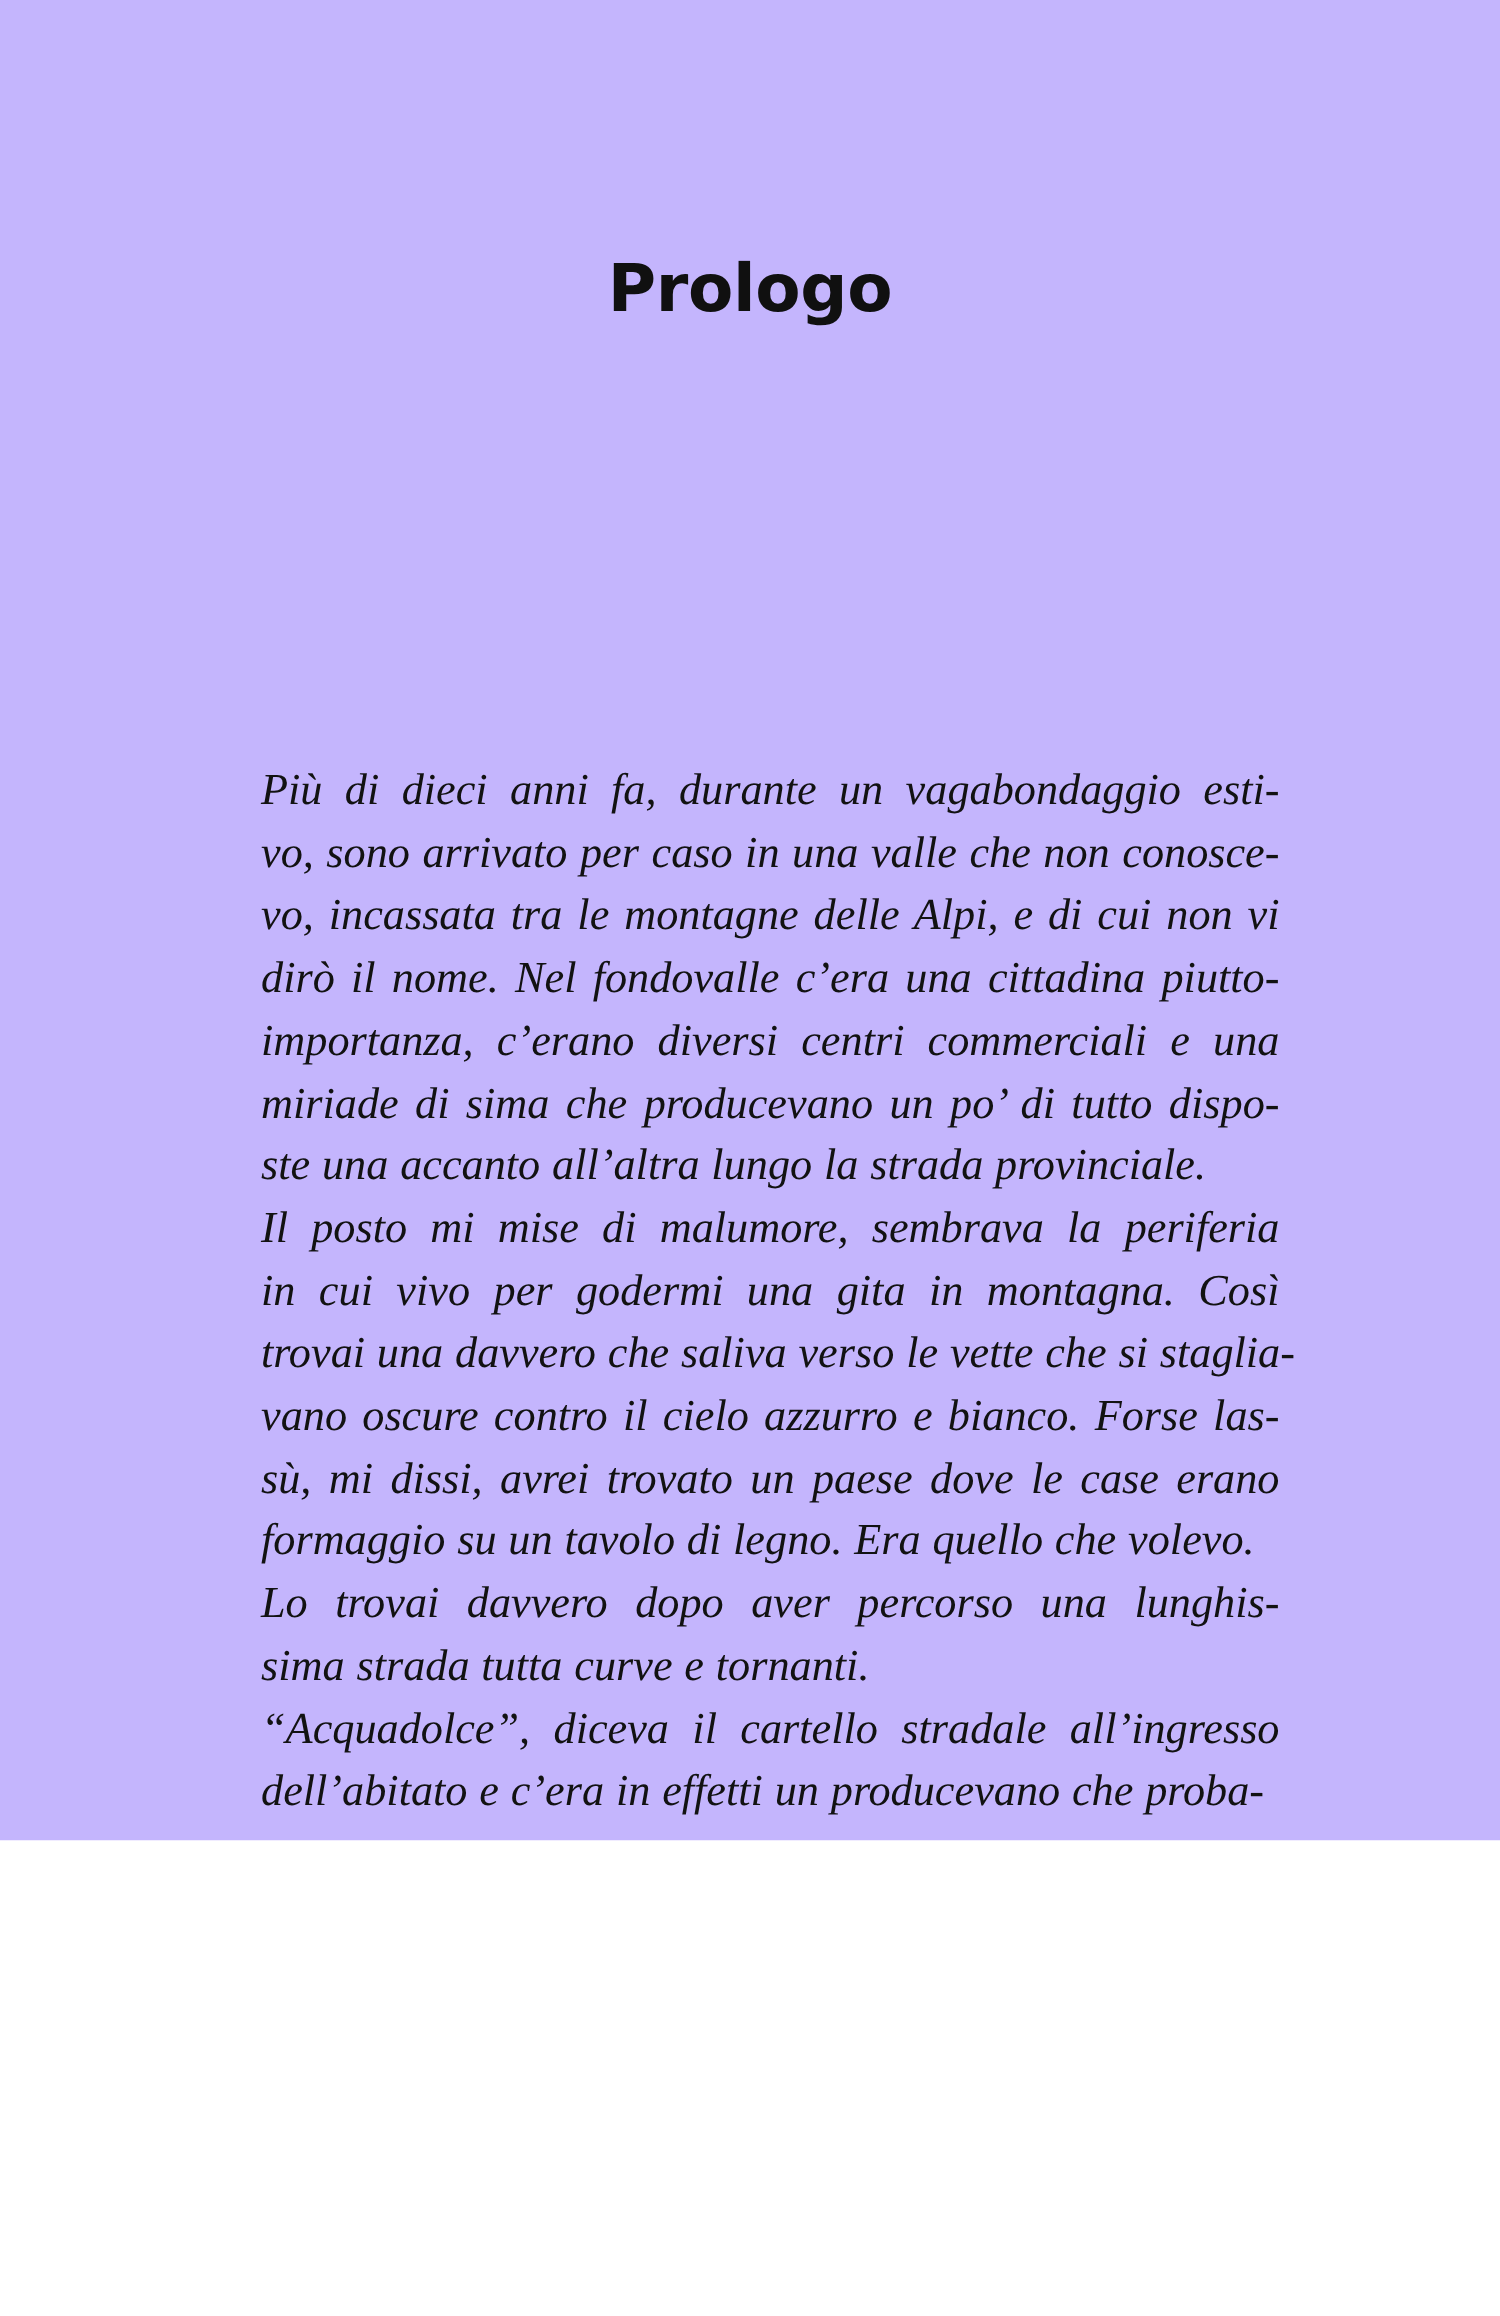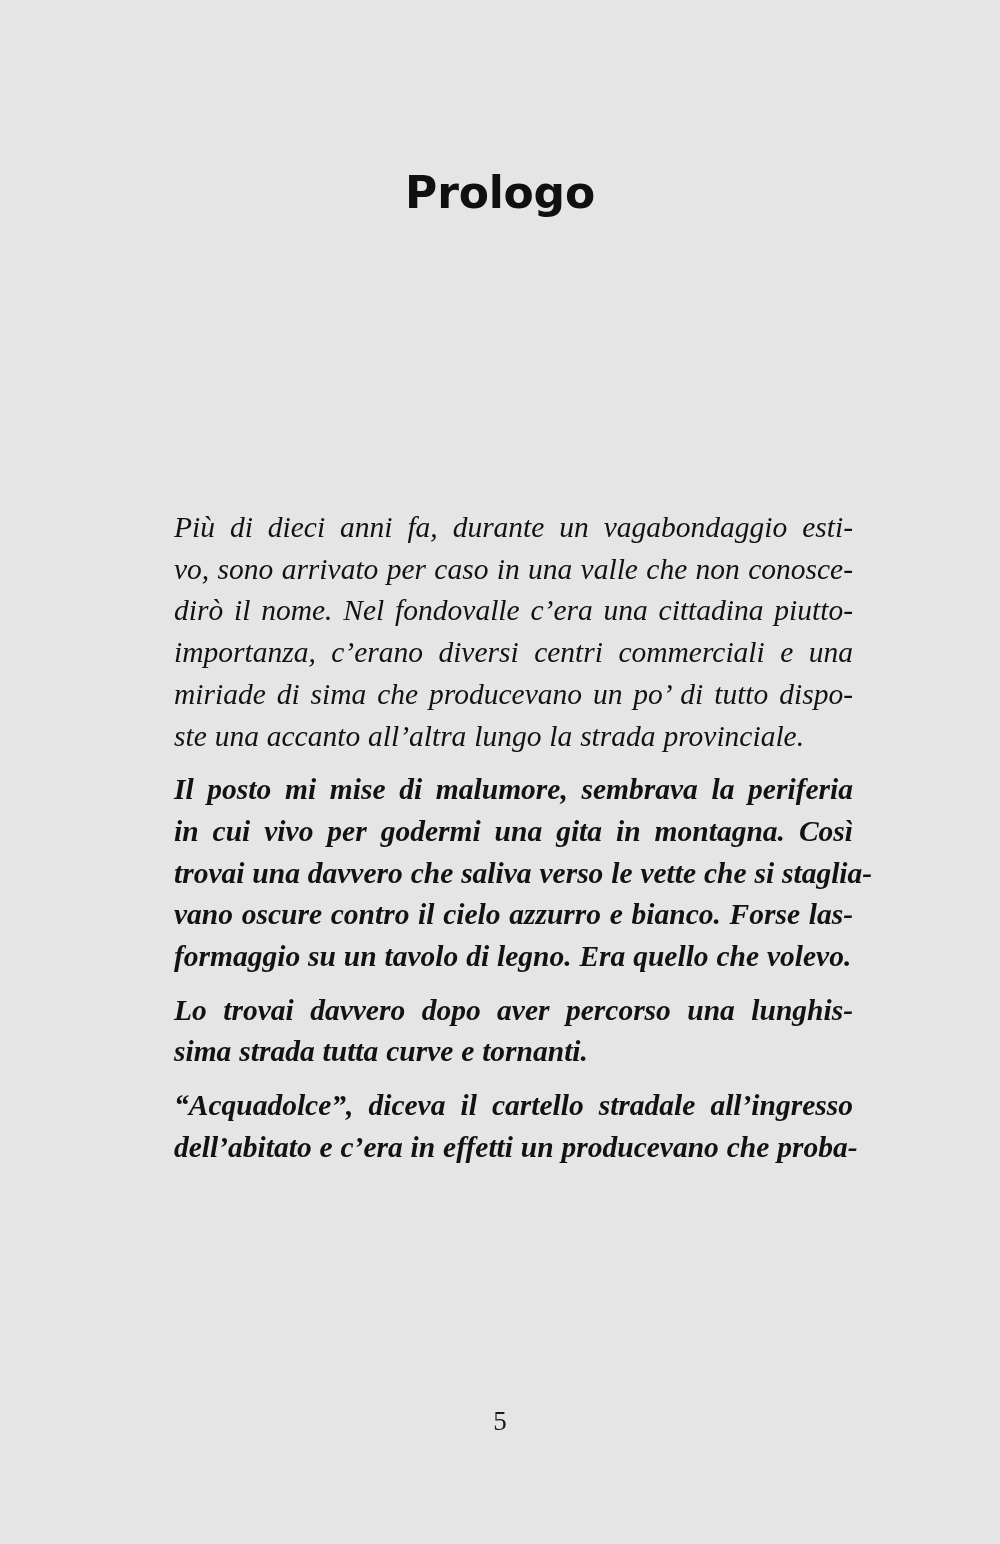--- a/index.html
+++ b/index.html
@@ -8,22 +8,22 @@
     background: #ffffff;
   }
   body {
     font-family: "Liberation Serif", "DejaVu Serif", serif;
     color: #111111;
   }
 
   .page {
     position: relative;
     width: 1000px;
-    height: 1544px;
-    background: #e5e5e5;
+    height: 1227px;
+    background: #c4b5fd;
     overflow: hidden;
     box-sizing: border-box;
   }
 
   
   .chapter-title {
     position: absolute;
     left: 0;
     right: 0;
     top: 138px;
@@ -53,22 +53,21 @@
     text-align: justify;
     text-justify: inter-word;
     text-indent: 37px;
     color: #121212;
     word-spacing: 0.5px;
     hyphens: manual;
     -webkit-hyphens: manual;
   }
 
   .para + .para {
-    margin-top: 12px;
-    font-weight: bold;
+    margin-top: 0;
   }
 
   
   .line {
     display: block;
     text-align: justify;
     text-align-last: justify;
     white-space: pre;
   }
   .line.last {
@@ -97,31 +96,33 @@
 
 <div class="page">
 
   <h1 class="chapter-title">Prologo</h1>
 
   <div class="body-block">
 
     <p class="para">
       <span class="line indent">Più di dieci anni fa, durante un vagabondaggio esti-</span>
       <span class="line">vo, sono arrivato per caso in una valle che non conosce-</span>
+      <span class="line">vo, incassata tra le montagne delle Alpi, e di cui non vi</span>
       <span class="line">dirò il nome. Nel fondovalle c’era una cittadina piutto-</span>
       <span class="line">importanza, c’erano diversi centri commerciali e una</span>
       <span class="line">miriade di sima che producevano un po’ di tutto dispo-</span>
       <span class="line last">ste una accanto all’altra lungo la strada provinciale.</span>
     </p>
 
     <p class="para">
       <span class="line indent">Il posto mi mise di malumore, sembrava la periferia</span>
       <span class="line">in cui vivo per godermi una gita in montagna. Così</span>
       <span class="line">trovai una davvero che saliva verso le vette che si staglia-</span>
       <span class="line">vano oscure contro il cielo azzurro e bianco. Forse las-</span>
+      <span class="line">sù, mi dissi, avrei trovato un paese dove le case erano</span>
       <span class="line last">formaggio su un tavolo di legno. Era quello che volevo.</span>
     </p>
 
     <p class="para">
       <span class="line indent">Lo trovai davvero dopo aver percorso una lunghis-</span>
       <span class="line last">sima strada tutta curve e tornanti.</span>
     </p>
 
     <p class="para">
       <span class="line indent">“Acquadolce”, diceva il cartello stradale all’ingresso</span>

